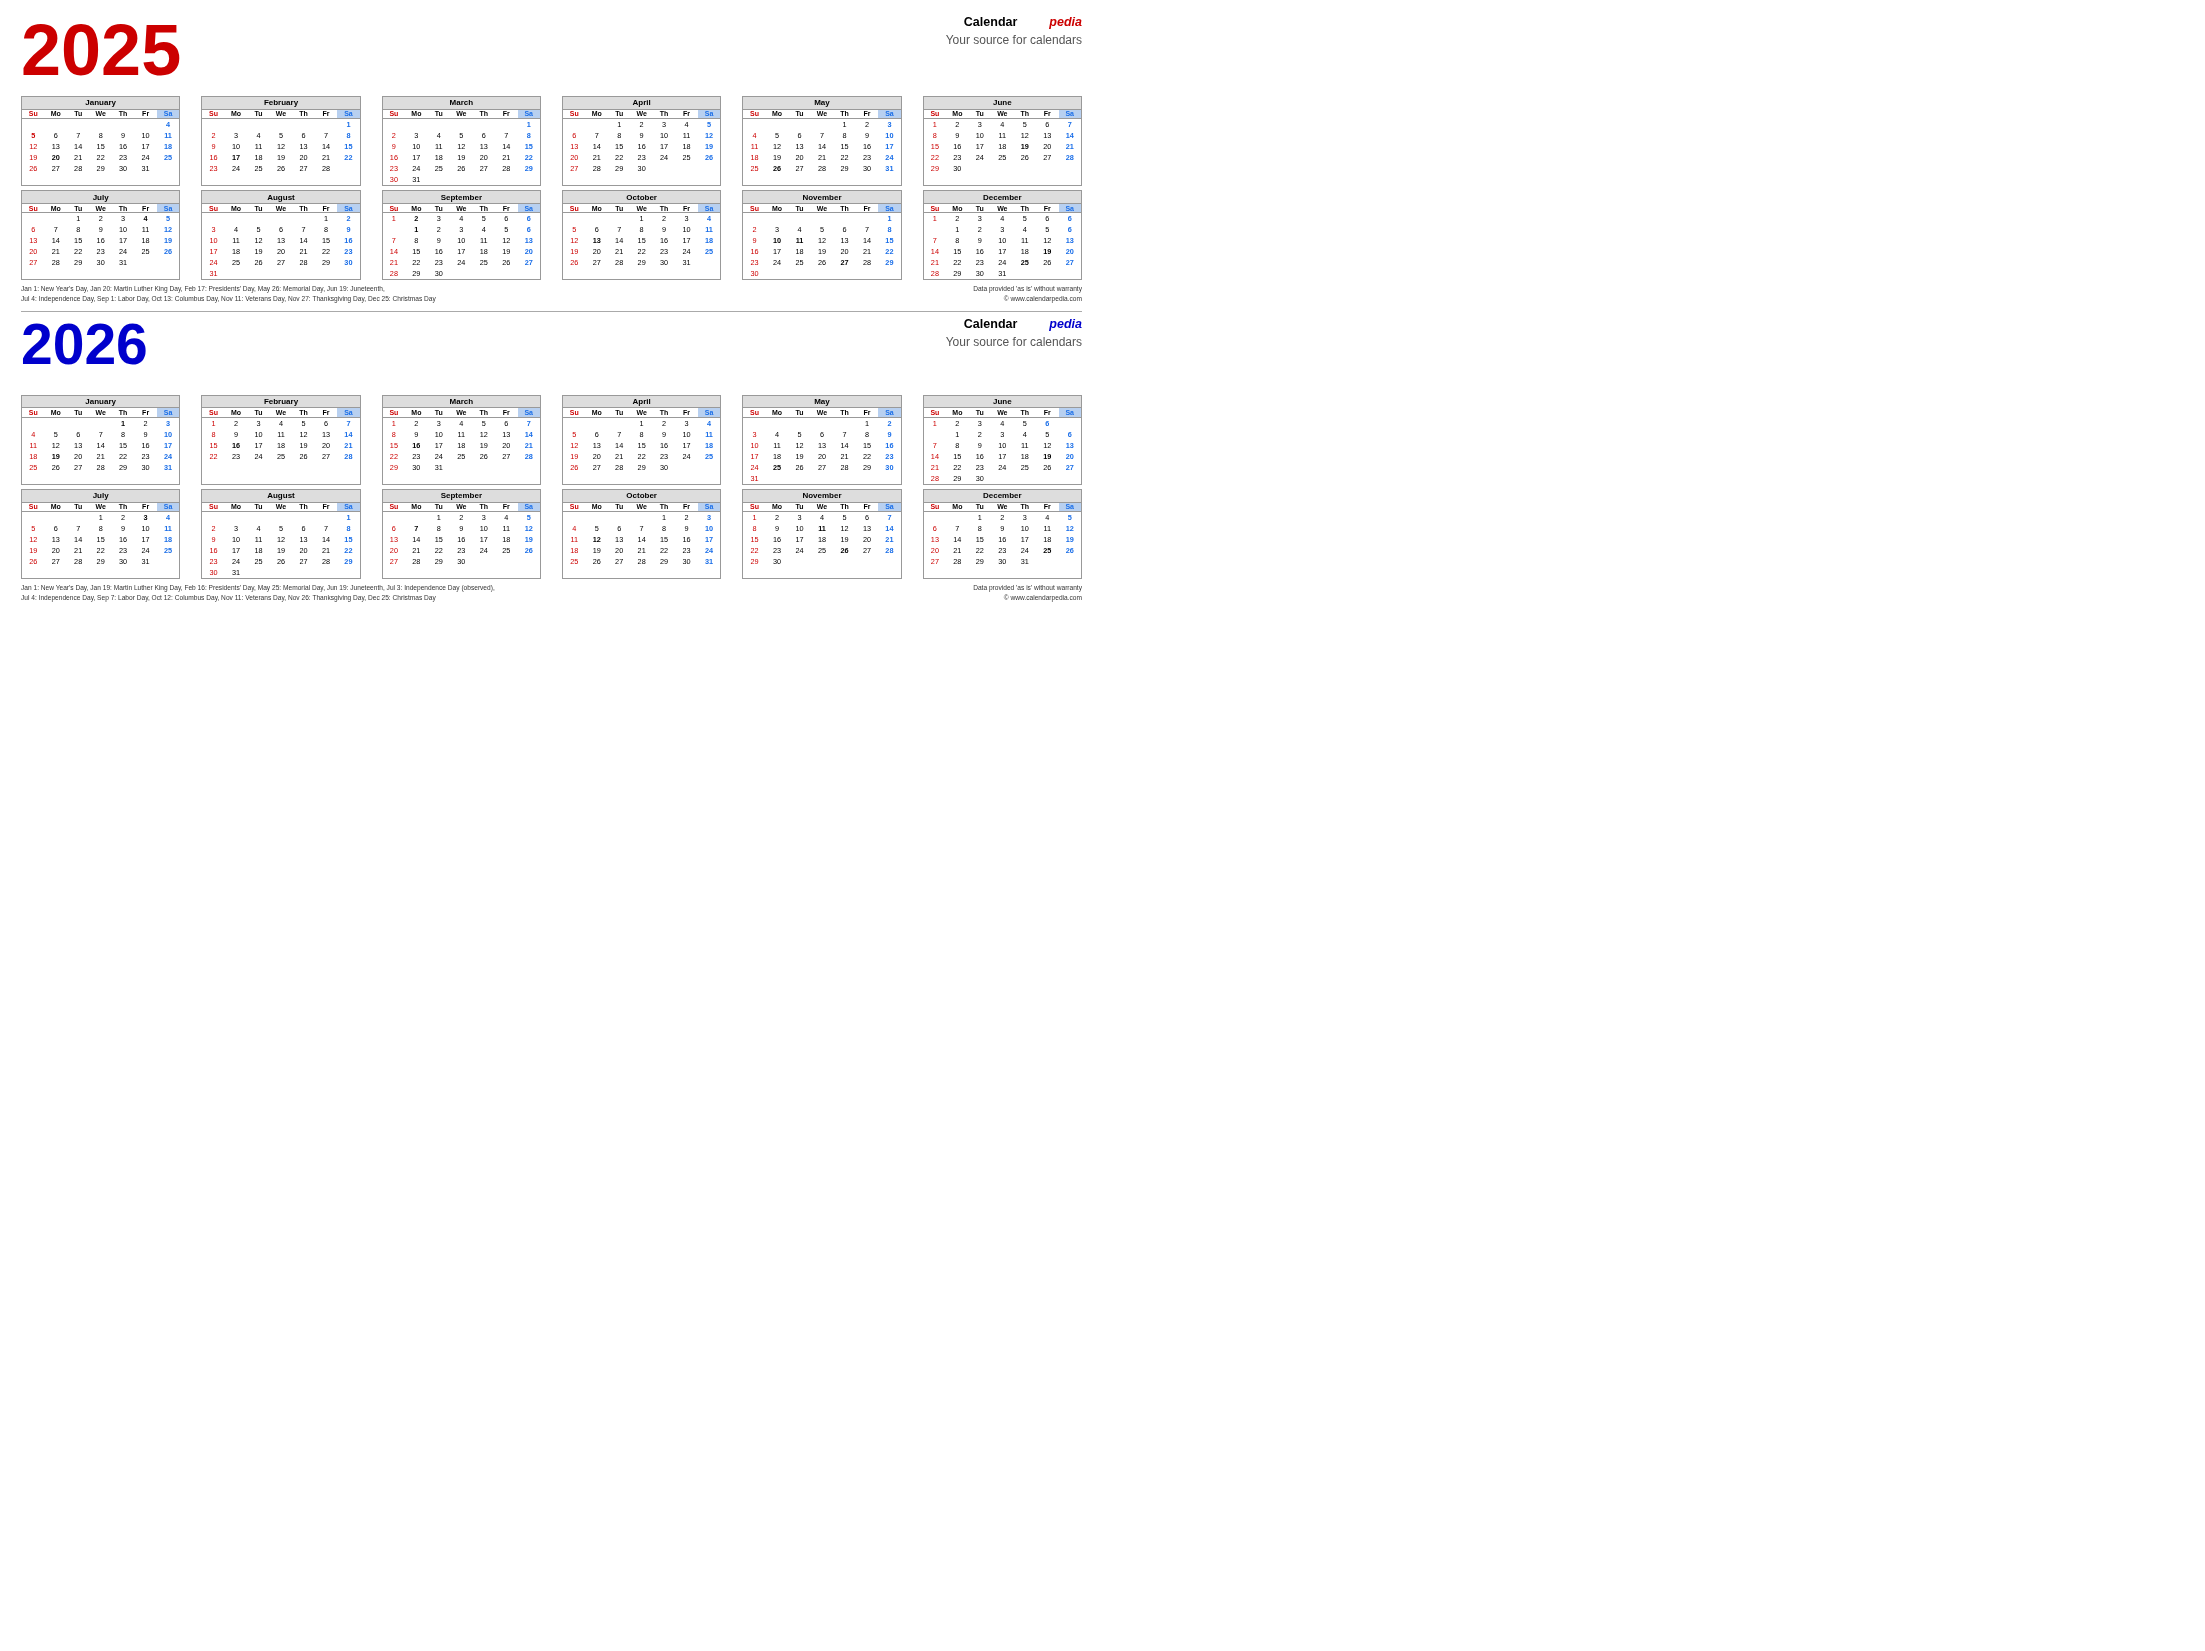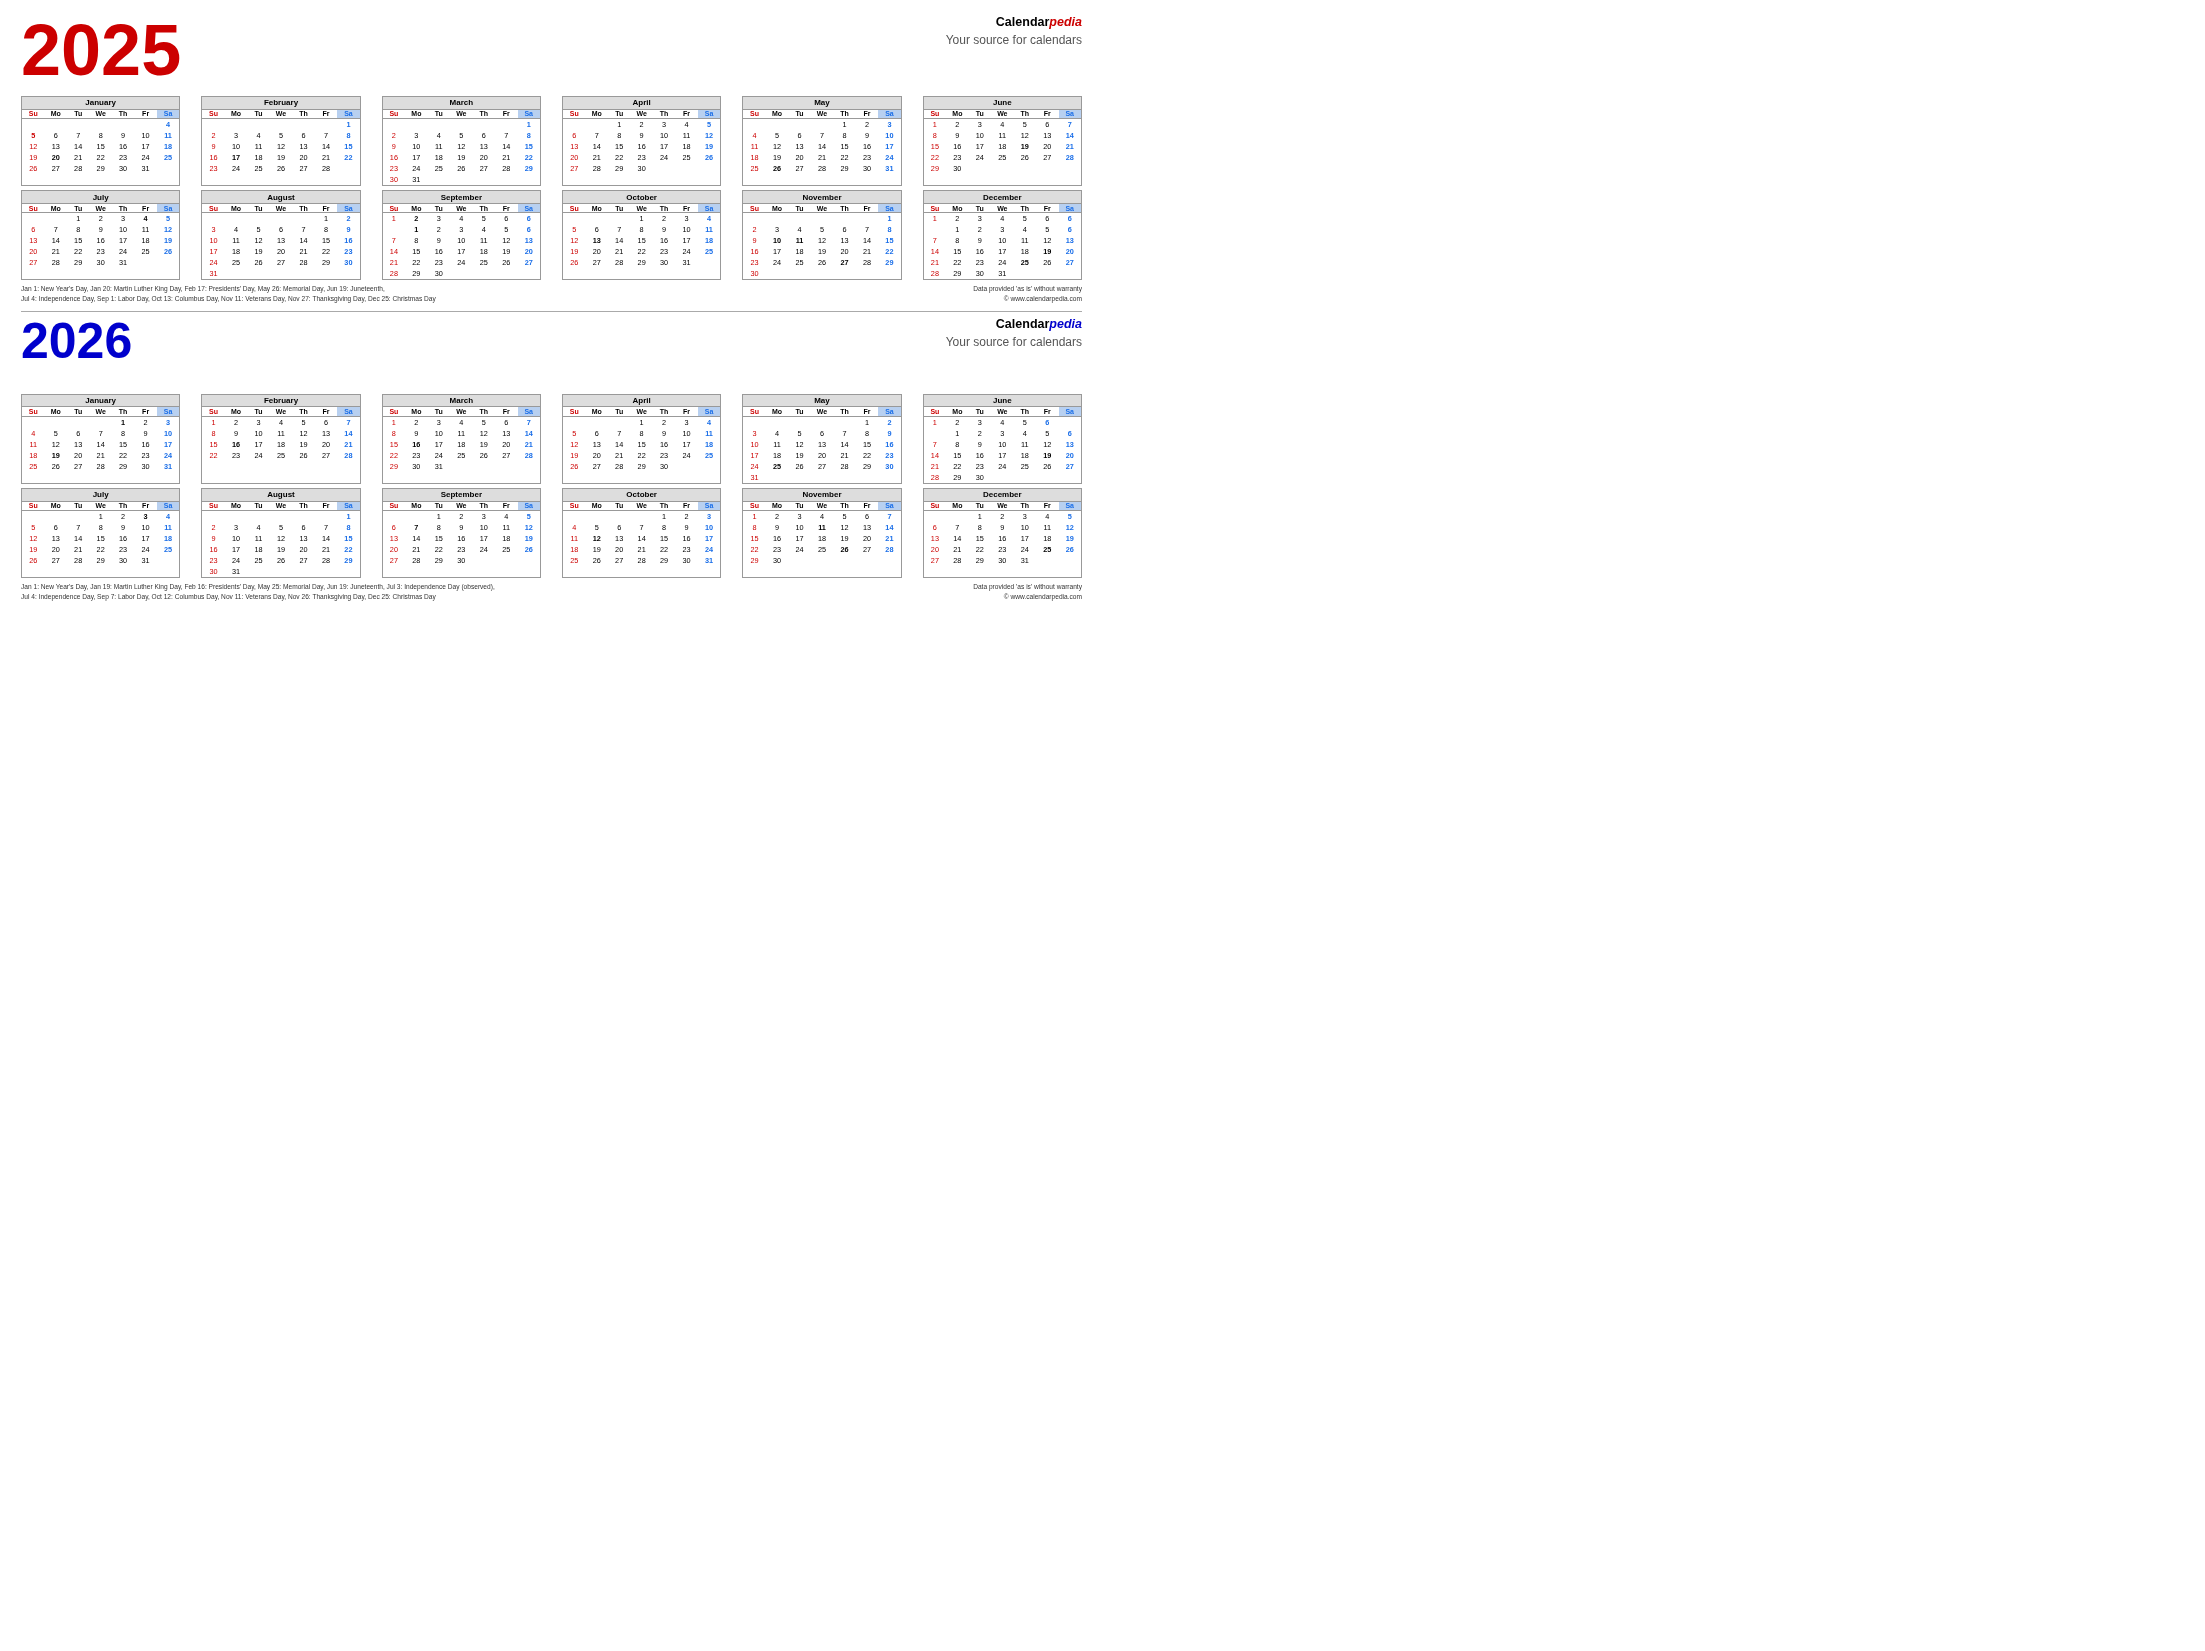--- a/index.html
+++ b/index.html
@@ -12,37 +12,37 @@
 
     .year-title-2025 {
       font-size: 72px;
       font-weight: bold;
       color: #cc0000;
       line-height: 1;
       margin-bottom: 5.6px;
     }
 
     .year-title-2026 {
-      font-size: 50px;
+      font-size: 57px;
       font-weight: bold;
       color: #0000cc;
       line-height: 1;
-      margin-bottom: 23px;
+      margin-bottom: 17px;
     }
 
     .brand {
       text-align: right;
       font-size: 9px;
       line-height: 1.4;
     }
     .brand .calendar-pedia {
       font-size: 12.5px;
       font-weight: bold;
     }
-    .brand .calendar-pedia span { color: #cc0000; font-style: italic; }
+    .brand .calendar-pedia span { color: #cc0000; font-style: italic; margin-left: 32px; }
     .brand .calendar-pedia-blue span { color: #0000cc; font-style: italic; }
     .brand .sub { color: #555; font-size: 12px; }
 
     .header-row {
       display: flex;
       justify-content: space-between;
       align-items: flex-start;
       margin-bottom: 4.2px;
     }
 

